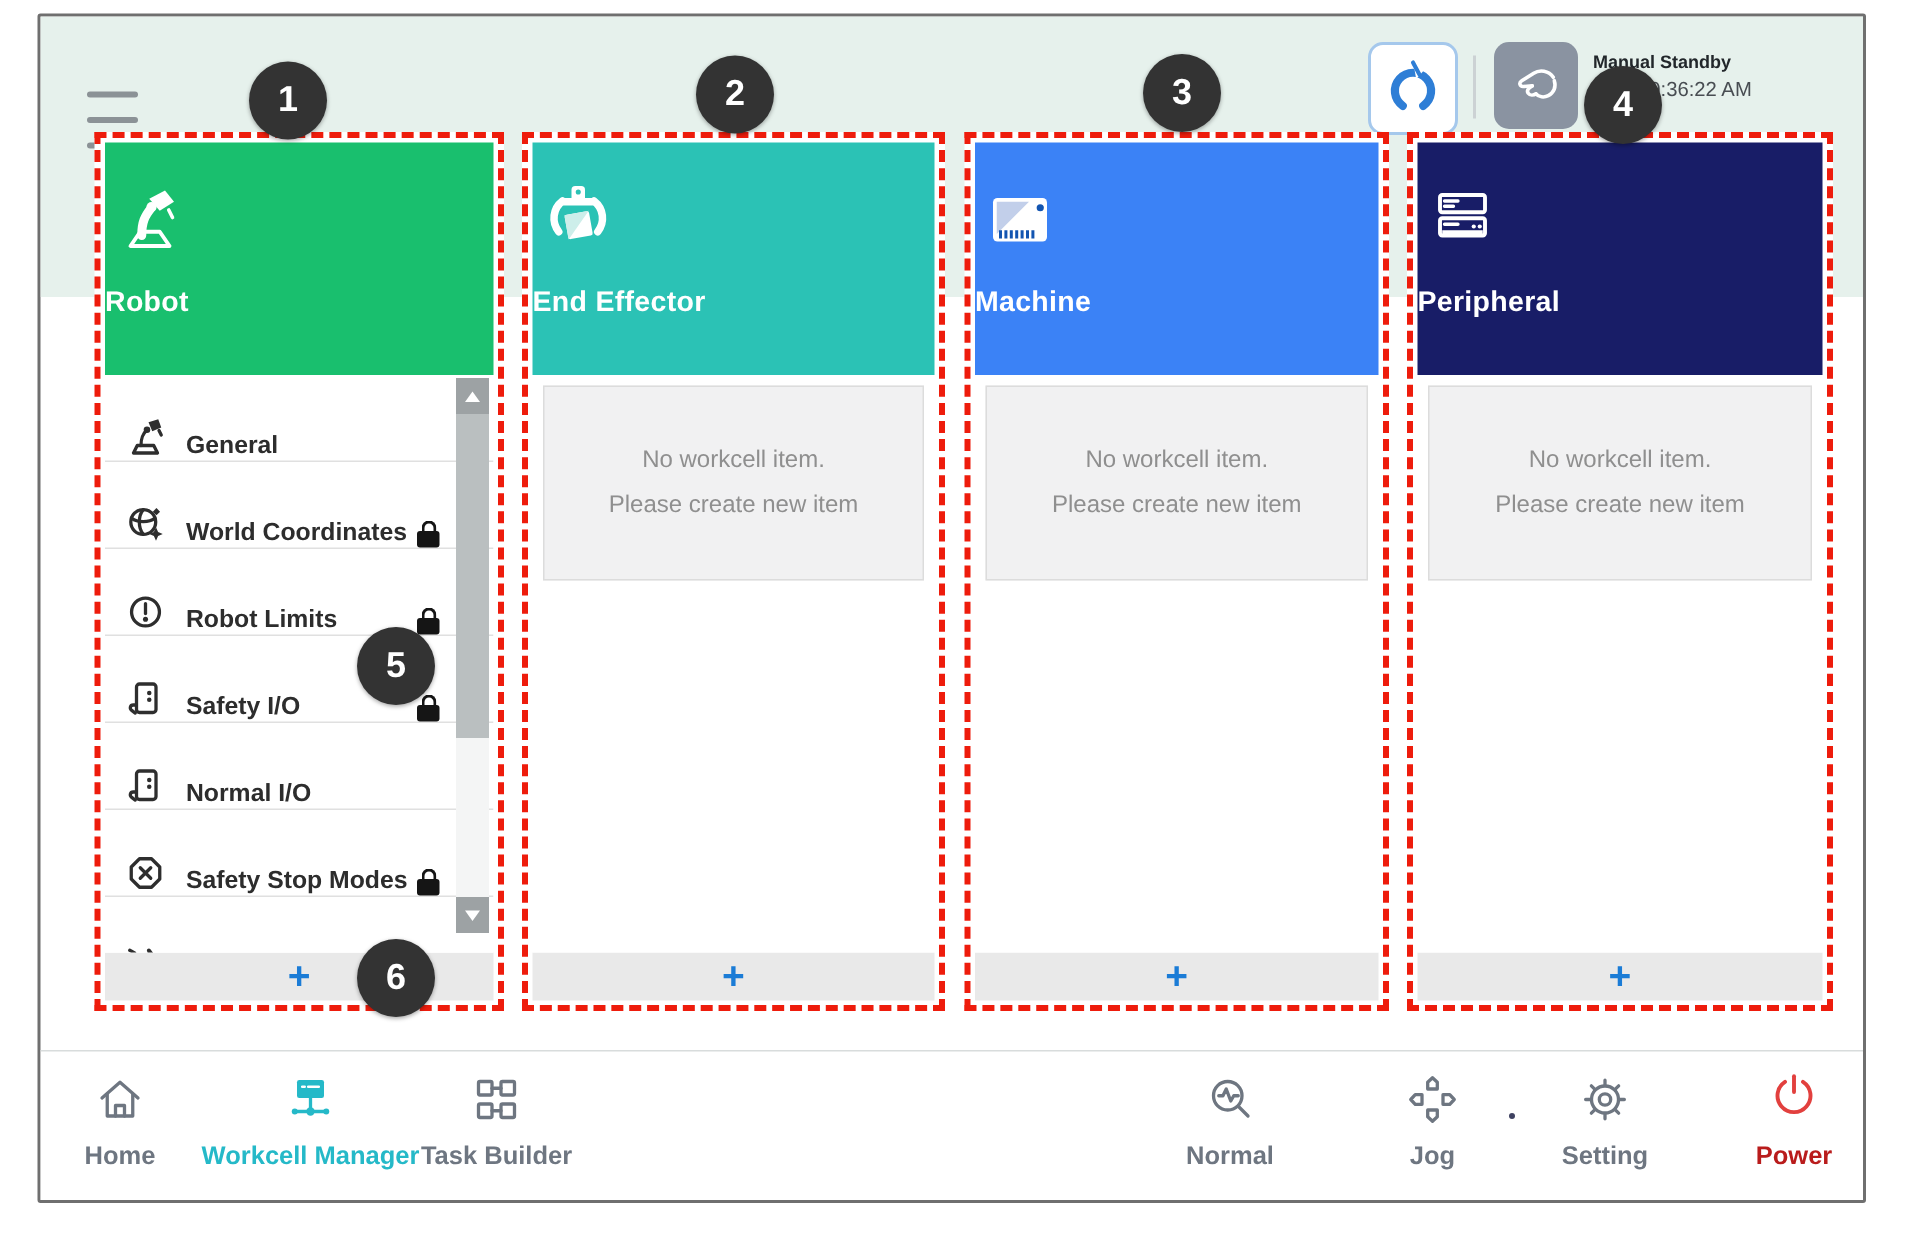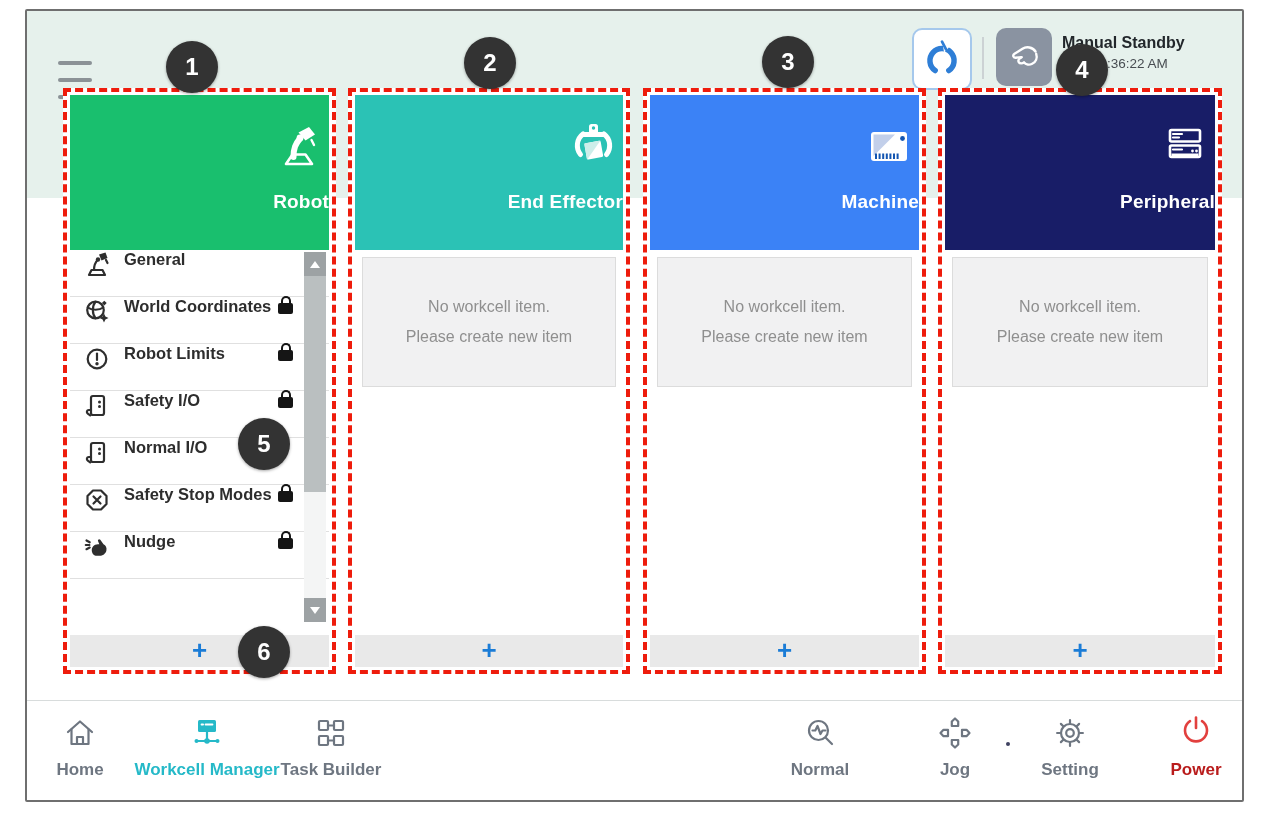--- a/index.html
+++ b/index.html
@@ -16,41 +16,41 @@
   
   .hamburger{position:absolute;left:31px;top:50px;width:34px;height:40px;cursor:pointer;}
   .hamburger i{display:block;height:4px;border-radius:2px;background:#8b9296;margin-bottom:13px;}
   .hamburger i:last-child{width:22px;margin-bottom:0;}
   .mode-btn{position:absolute;left:885px;top:17px;width:56px;height:58px;background:#fff;
     border:2px solid #a5c8ec;border-radius:10px;display:flex;align-items:center;justify-content:center;}
   .tb-divider{position:absolute;left:955px;top:26px;width:2px;height:42px;background:#ccd2d4;}
   .hand-btn{position:absolute;left:969px;top:17px;width:56px;height:58px;background:#8a93a1;
     border-radius:10px;display:flex;align-items:center;justify-content:center;}
   .status-block{position:absolute;left:1035px;top:23px;width:190px;}
-  .status-label{font-size:16px;font-weight:bold;color:#22272b;}
+  .status-label{font-size:12px;font-weight:bold;color:#22272b;}
   .status-time{font-size:13.5px;color:#484d52;margin-top:4px;}
 
   
   .col{position:absolute;top:77px;height:586px;border:4px dashed #ee1c0c;background:#fff;
     padding:3px;box-sizing:border-box;z-index:10;}
   .col-robot{left:36px;width:273px;}
   .col-ee{left:321px;width:282px;}
   .col-machine{left:616px;width:283px;}
   .col-peripheral{left:911px;width:284px;}
   .card{width:100%;height:100%;display:flex;flex-direction:column;background:#fff;}
-  .col-header{height:155px;flex:0 0 155px;display:flex;flex-direction:column;align-items:flex-end;
+  .col-header{height:155px;flex:0 0 155px;display:flex;flex-direction:column;align-items:flex-start;
     padding-top:22px;box-sizing:border-box;cursor:pointer;}
   .col-header .hlabel{margin-top:14px;font-size:19px;font-weight:bold;color:#ffffff;letter-spacing:.2px;}
   .col-body{flex:1 1 auto;overflow:hidden;position:relative;background:#fff;}
   .plusbar{flex:0 0 32px;height:32px;background:#e9e9e9;text-align:center;color:#1b7cd6;
     font-size:26px;font-weight:bold;line-height:30px;cursor:pointer;user-select:none;}
 
   
-  .row{height:47px;box-sizing:border-box;border-bottom:1px solid #e0e0e0;display:flex;
-    align-items:flex-start;padding:0 36px 0 12px;cursor:pointer;background:#fff;}
+  .row{height:58px;box-sizing:border-box;border-bottom:1px solid #e0e0e0;display:flex;
+    align-items:flex-end;padding:0 36px 0 12px;cursor:pointer;background:#fff;}
   .row .ric{flex:0 0 30px;margin-right:12px;}
   .row .rlabel{font-size:16.5px;font-weight:bold;color:#2d2d2d;white-space:nowrap;}
   .lock{position:relative;width:15px;height:11px;background:#151515;border-radius:2px;
     margin-left:auto;margin-top:6px;flex:0 0 15px;}
   .lock::before{content:"";position:absolute;top:-7px;left:2.5px;width:10px;height:9px;
     box-sizing:border-box;border:2.5px solid #151515;border-bottom:none;border-radius:5px 5px 0 0;}
 
   
   .sb{position:absolute;top:2px;right:3px;width:22px;height:370px;background:#f4f5f5;}
   .sb-btn{position:absolute;left:0;width:22px;height:24px;background:#9da2a4;display:flex;

